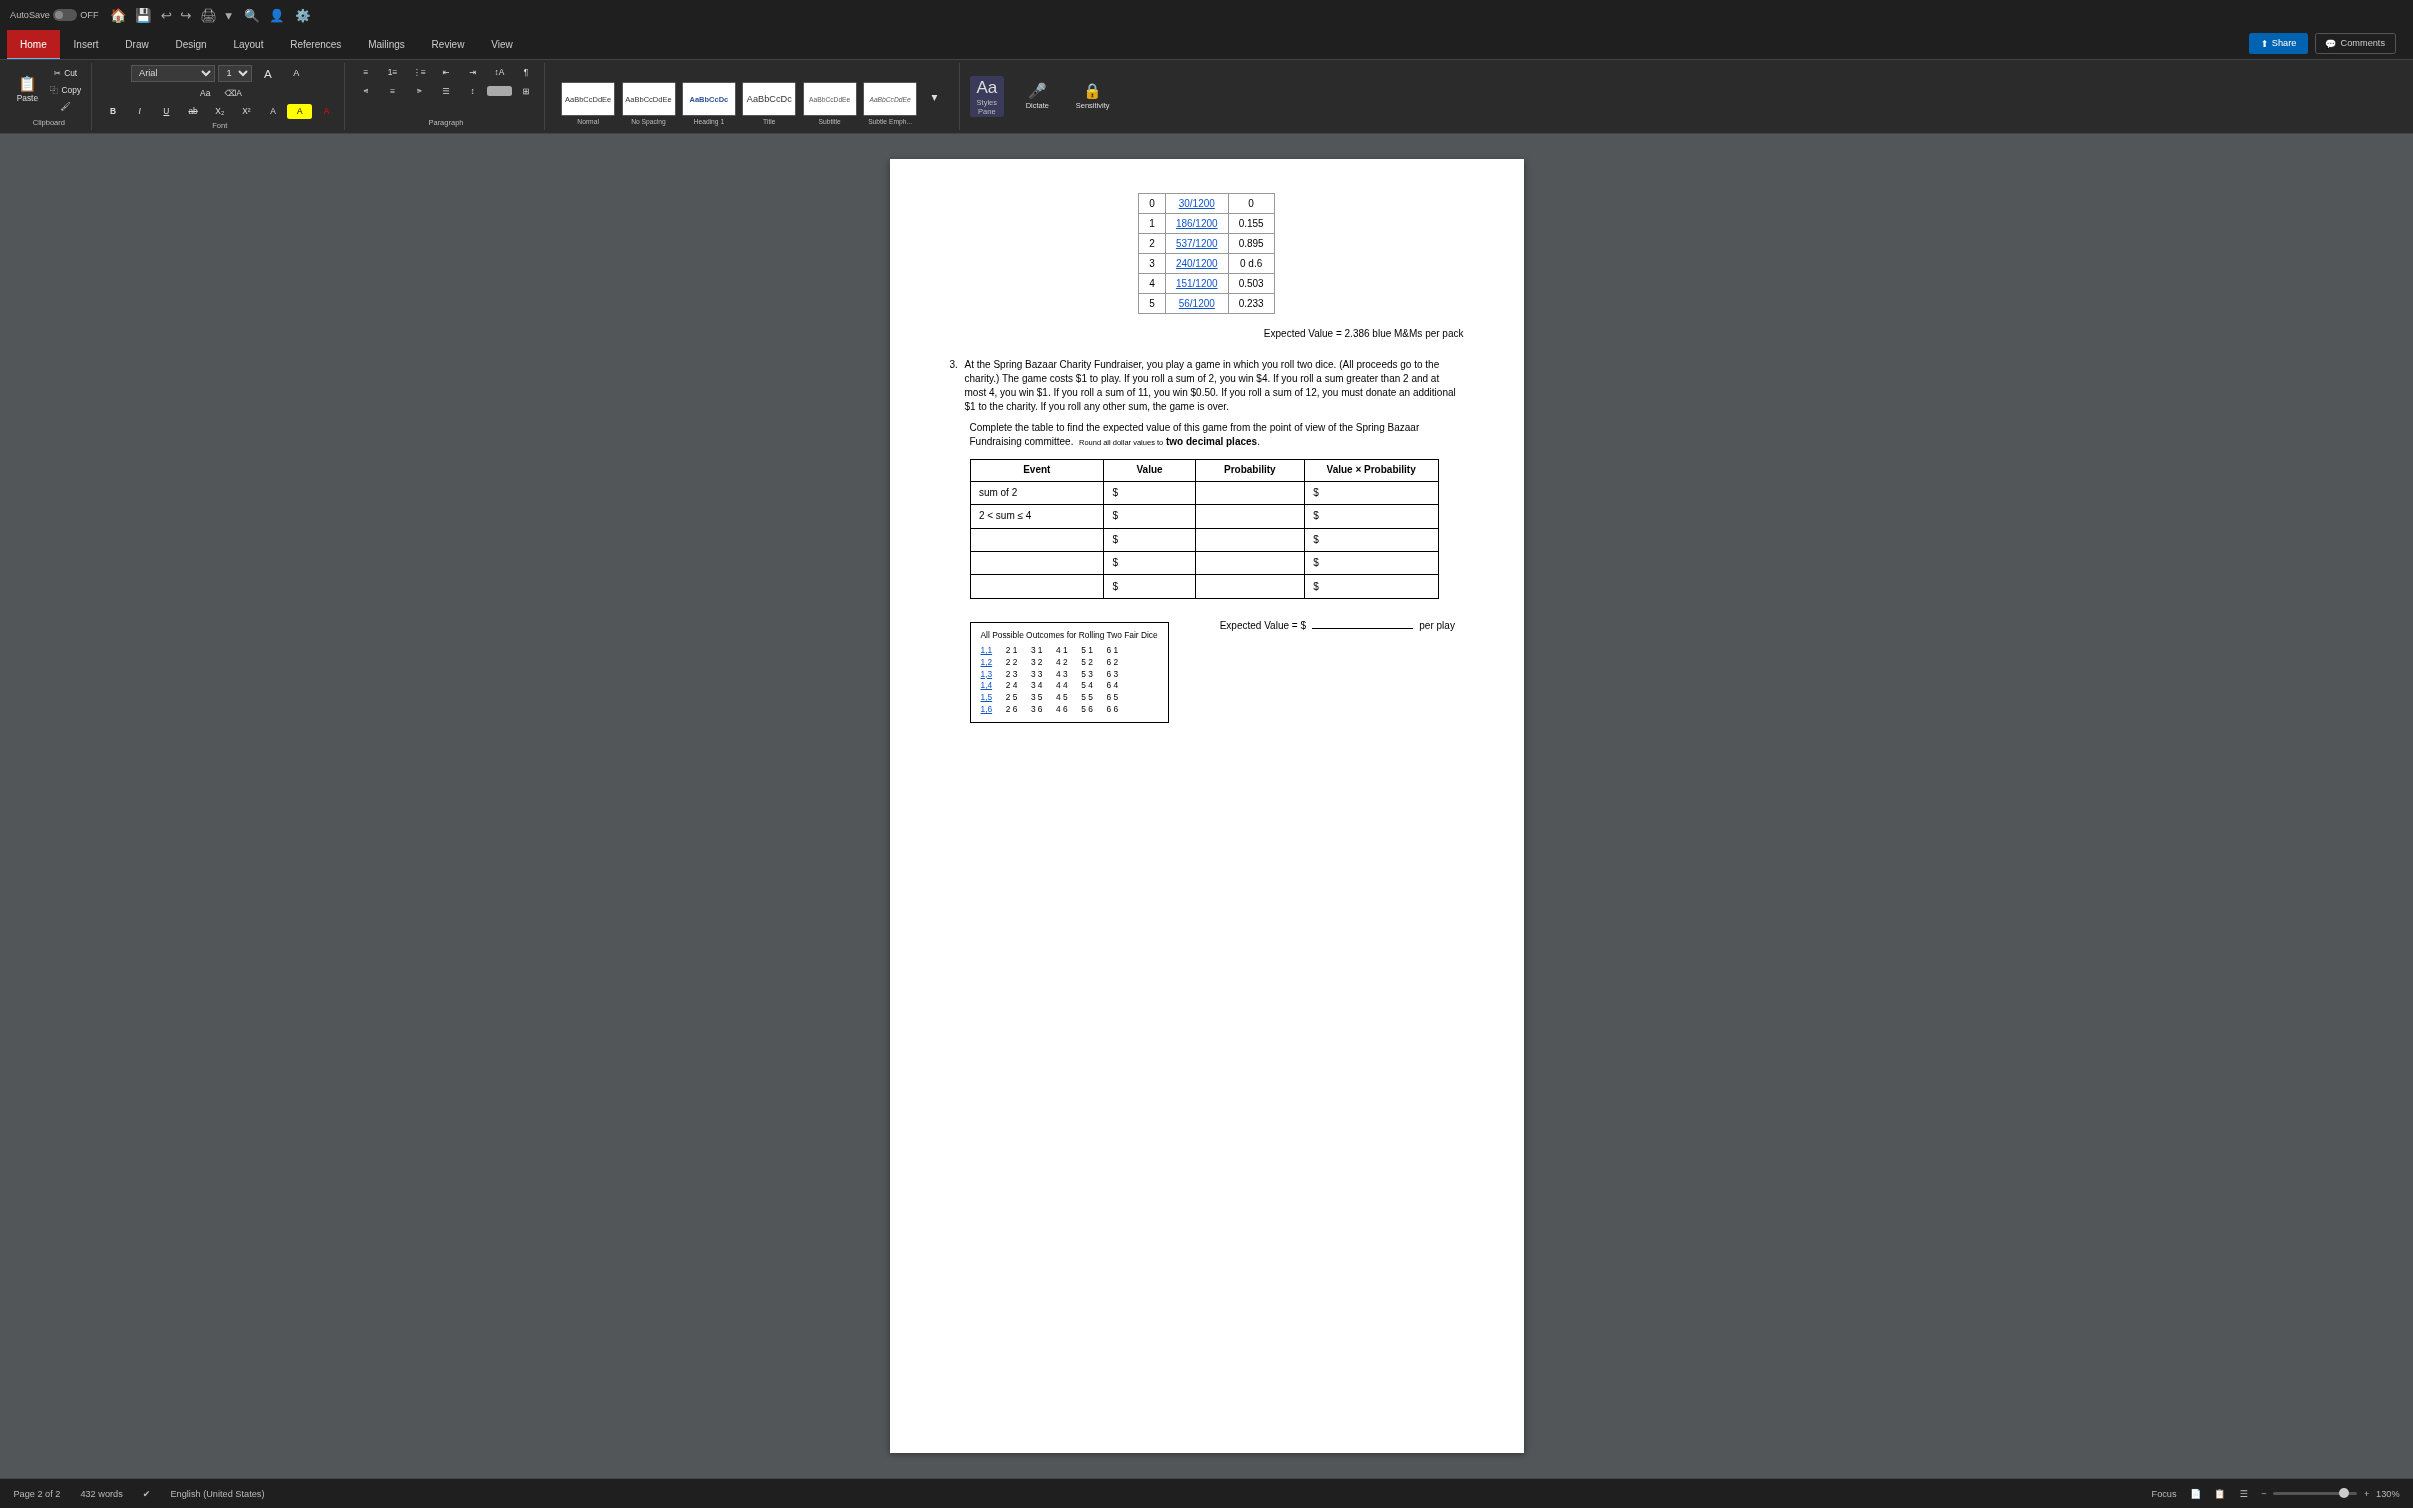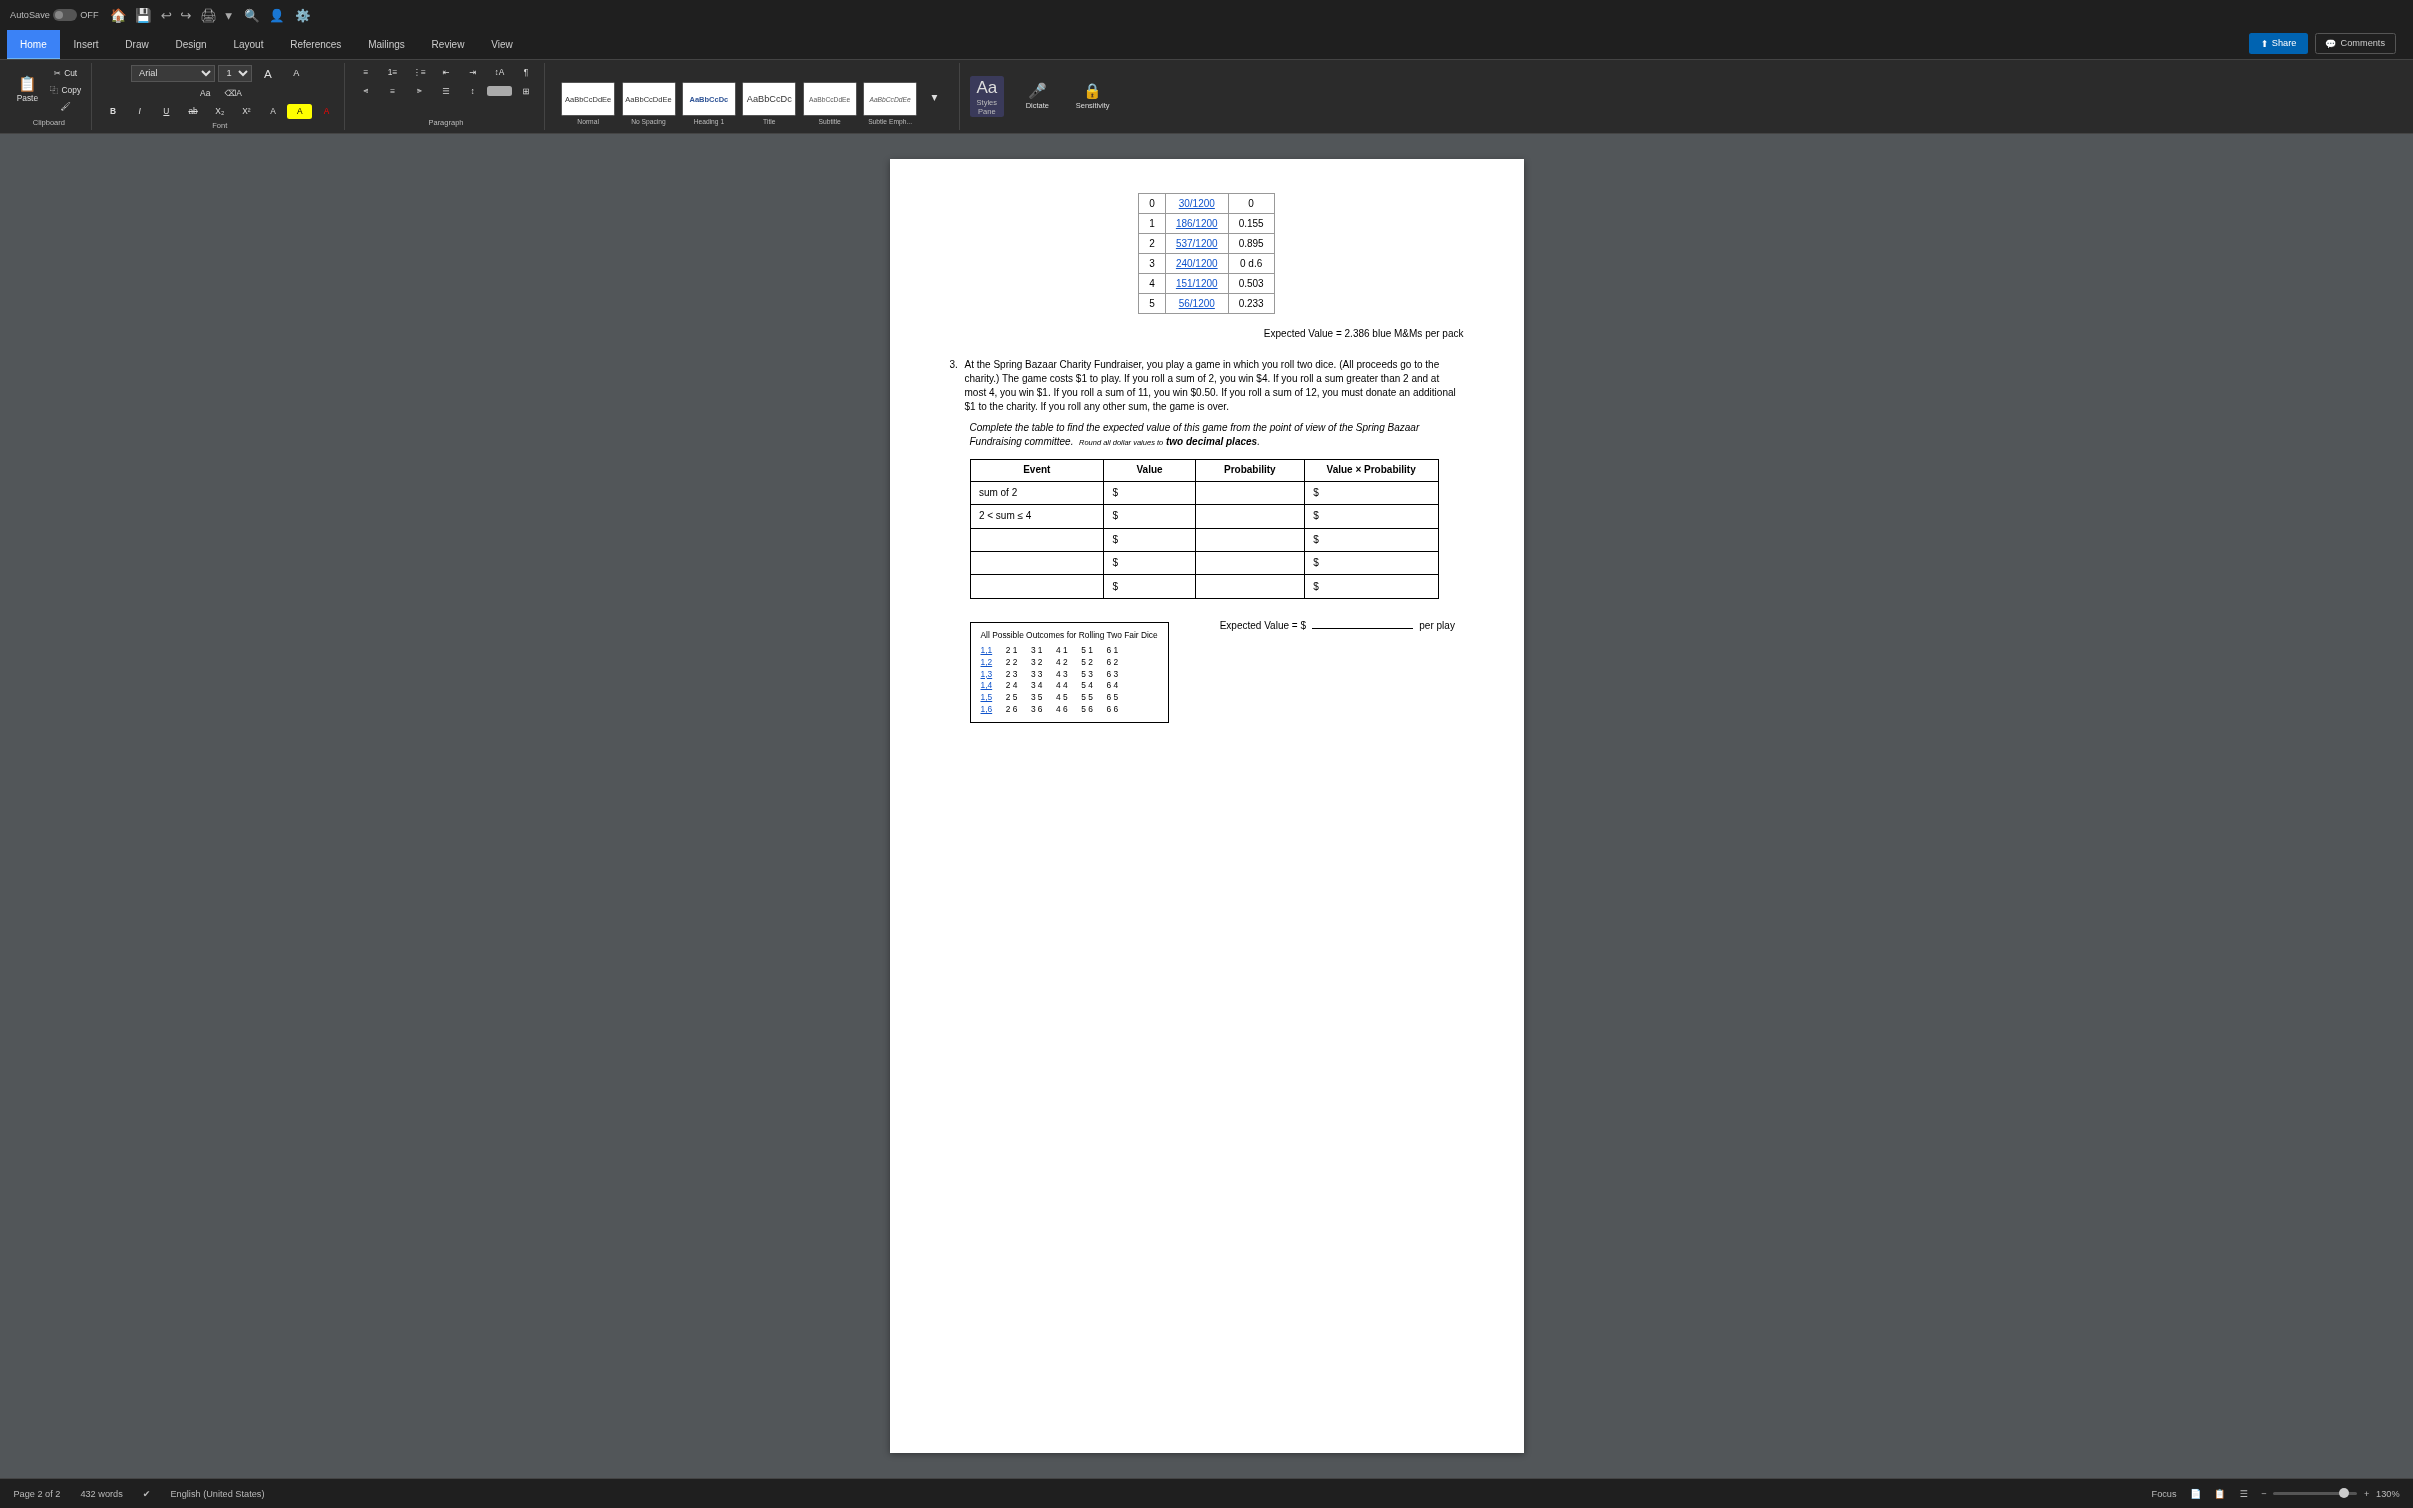--- a/index.html
+++ b/index.html
@@ -36,21 +36,21 @@
       color: #ccc;
       cursor: pointer;
       border-bottom: 1.7px solid transparent;
       height: 100%;
       display: flex;
       align-items: center;
     }
     .ribbon-tab.active {
       color: #fff;
       border-bottom: 1.7px solid #6db3f2;
-      background: #3b82f6;
+      background: #b91c1c;
     }
 
     #ribbon-content {
       background: #2b2b2b;
       height: 74px;
       display: flex;
       align-items: center;
       padding: 3.4px 6.7px;
       border-bottom: 0.8px solid #444;
       gap: 3.4px;
@@ -534,21 +534,21 @@
     <div class="expected-value">Expected Value = 2.386 blue M&amp;Ms per pack</div>
 
     <div style="margin-top: 13.4px;">
       <div class="problem-number">
         <span>3.</span>
         <div>
           <p>At the Spring Bazaar Charity Fundraiser, you play a game in which you roll two dice. (All proceeds go to the charity.) The game costs $1 to play. If you roll a sum of 2, you win $4. If you roll a sum greater than 2 and at most 4, you win $1. If you roll a sum of 11, you win $0.50. If you roll a sum of 12, you must donate an additional $1 to the charity. If you roll any other sum, the game is over.</p>
         </div>
       </div>
 
-      <p style="margin-left: 20px; margin-bottom: 6.7px; font-size:10px;font-style:italic;">
+      <p style="margin-left: 20px; margin-bottom: 6.7px; font-size:10px;">
         Complete the table to find the expected value of this game from the point of view of the Spring Bazaar Fundraising committee.&nbsp;&nbsp;<small>Round all dollar values to</small> <strong>two decimal places</strong>.
       </p>
 
       <table class="event-table" style="width: 469px; margin-left: 20px;">
         <thead>
           <tr>
             <th style="width:134px;">Event</th>
             <th style="width:84px;">Value</th>
             <th style="width:109px;">Probability</th>
             <th style="width:134px;">Value × Probability</th>

